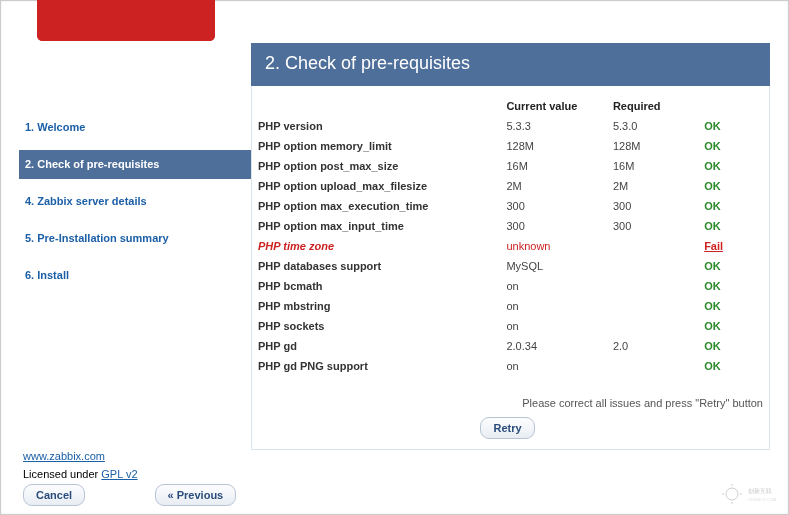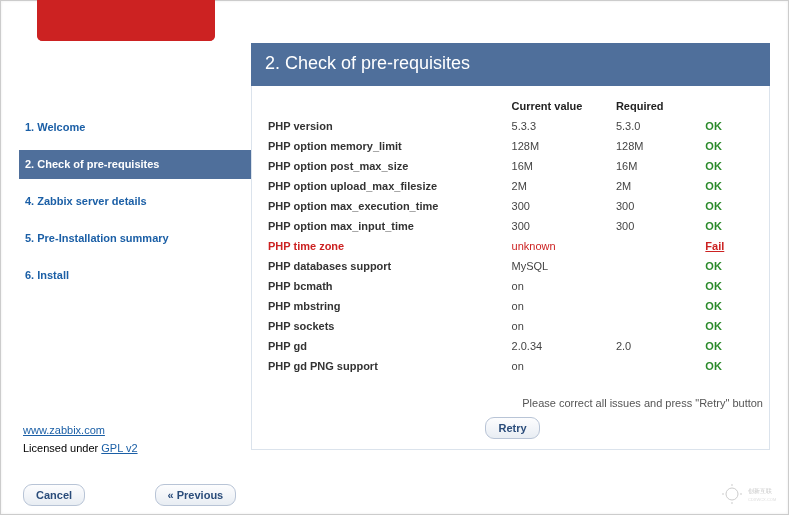--- a/index.html
+++ b/index.html
@@ -79,21 +79,21 @@
     font-size: 18px;
     font-weight: normal;
     padding: 10px 14px 12px 14px;
     margin-top: 30px;
   }
   .main-body {
     flex: 1;
     border-left: 1px solid #dbe3ec;
     border-right: 1px solid #dbe3ec;
     border-bottom: 1px solid #dbe3ec;
-    padding: 10px 6px 4px 10px;
+    padding: 10px 6px 4px 0;
     overflow: hidden;
     display: flex;
     flex-direction: column;
   }
   .table-scroll {
     flex: 1;
     overflow-y: auto;
     padding-right: 4px;
   }
   table.req {
@@ -111,21 +111,21 @@
     padding: 4px 6px;
     color: #333;
     white-space: nowrap;
   }
   table.req td.name { font-weight: bold; width: 49%; }
   table.req td.val { color: #444; width: 21%; }
   table.req td.reqd { color: #444; width: 18%; }
   table.req td.st { width: 12%; text-align: left; }
   .ok { color: #2a8a2a; font-weight: bold; }
   .fail { color: #cc2222; font-weight: bold; text-decoration: underline; cursor: pointer; }
-  .err-name { color: #cc2222 !important; }
+  .err-name { color: #cc2222 !important; font-style: italic; }
   .err-val { color: #cc2222 !important; }
   .hint {
     text-align: right;
     color: #555;
     margin: 10px 0 8px 0;
   }
   .retry-wrap { text-align: center; margin-bottom: 6px; }
   .btn {
     display: inline-block;
     border: 1px solid #b8c4d6;
@@ -292,21 +292,21 @@
       </div>
 
     </div>
 
     <div class="footer">
       <div class="footnotes">
         <div><a href="#">www.zabbix.com</a></div>
         <div>
           <span>Licensed under </span><a href="#">GPL v2</a>
         </div>
-        <div style="margin-top:26px;">
+        <div style="margin-top:0;">
           <button class="btn">Cancel</button>
         </div>
       </div>
       <div class="nav-btns">
         <button class="btn">
           <span class="arrow">«</span>
           <span>Previous</span>
         </button>
       </div>
     </div>

